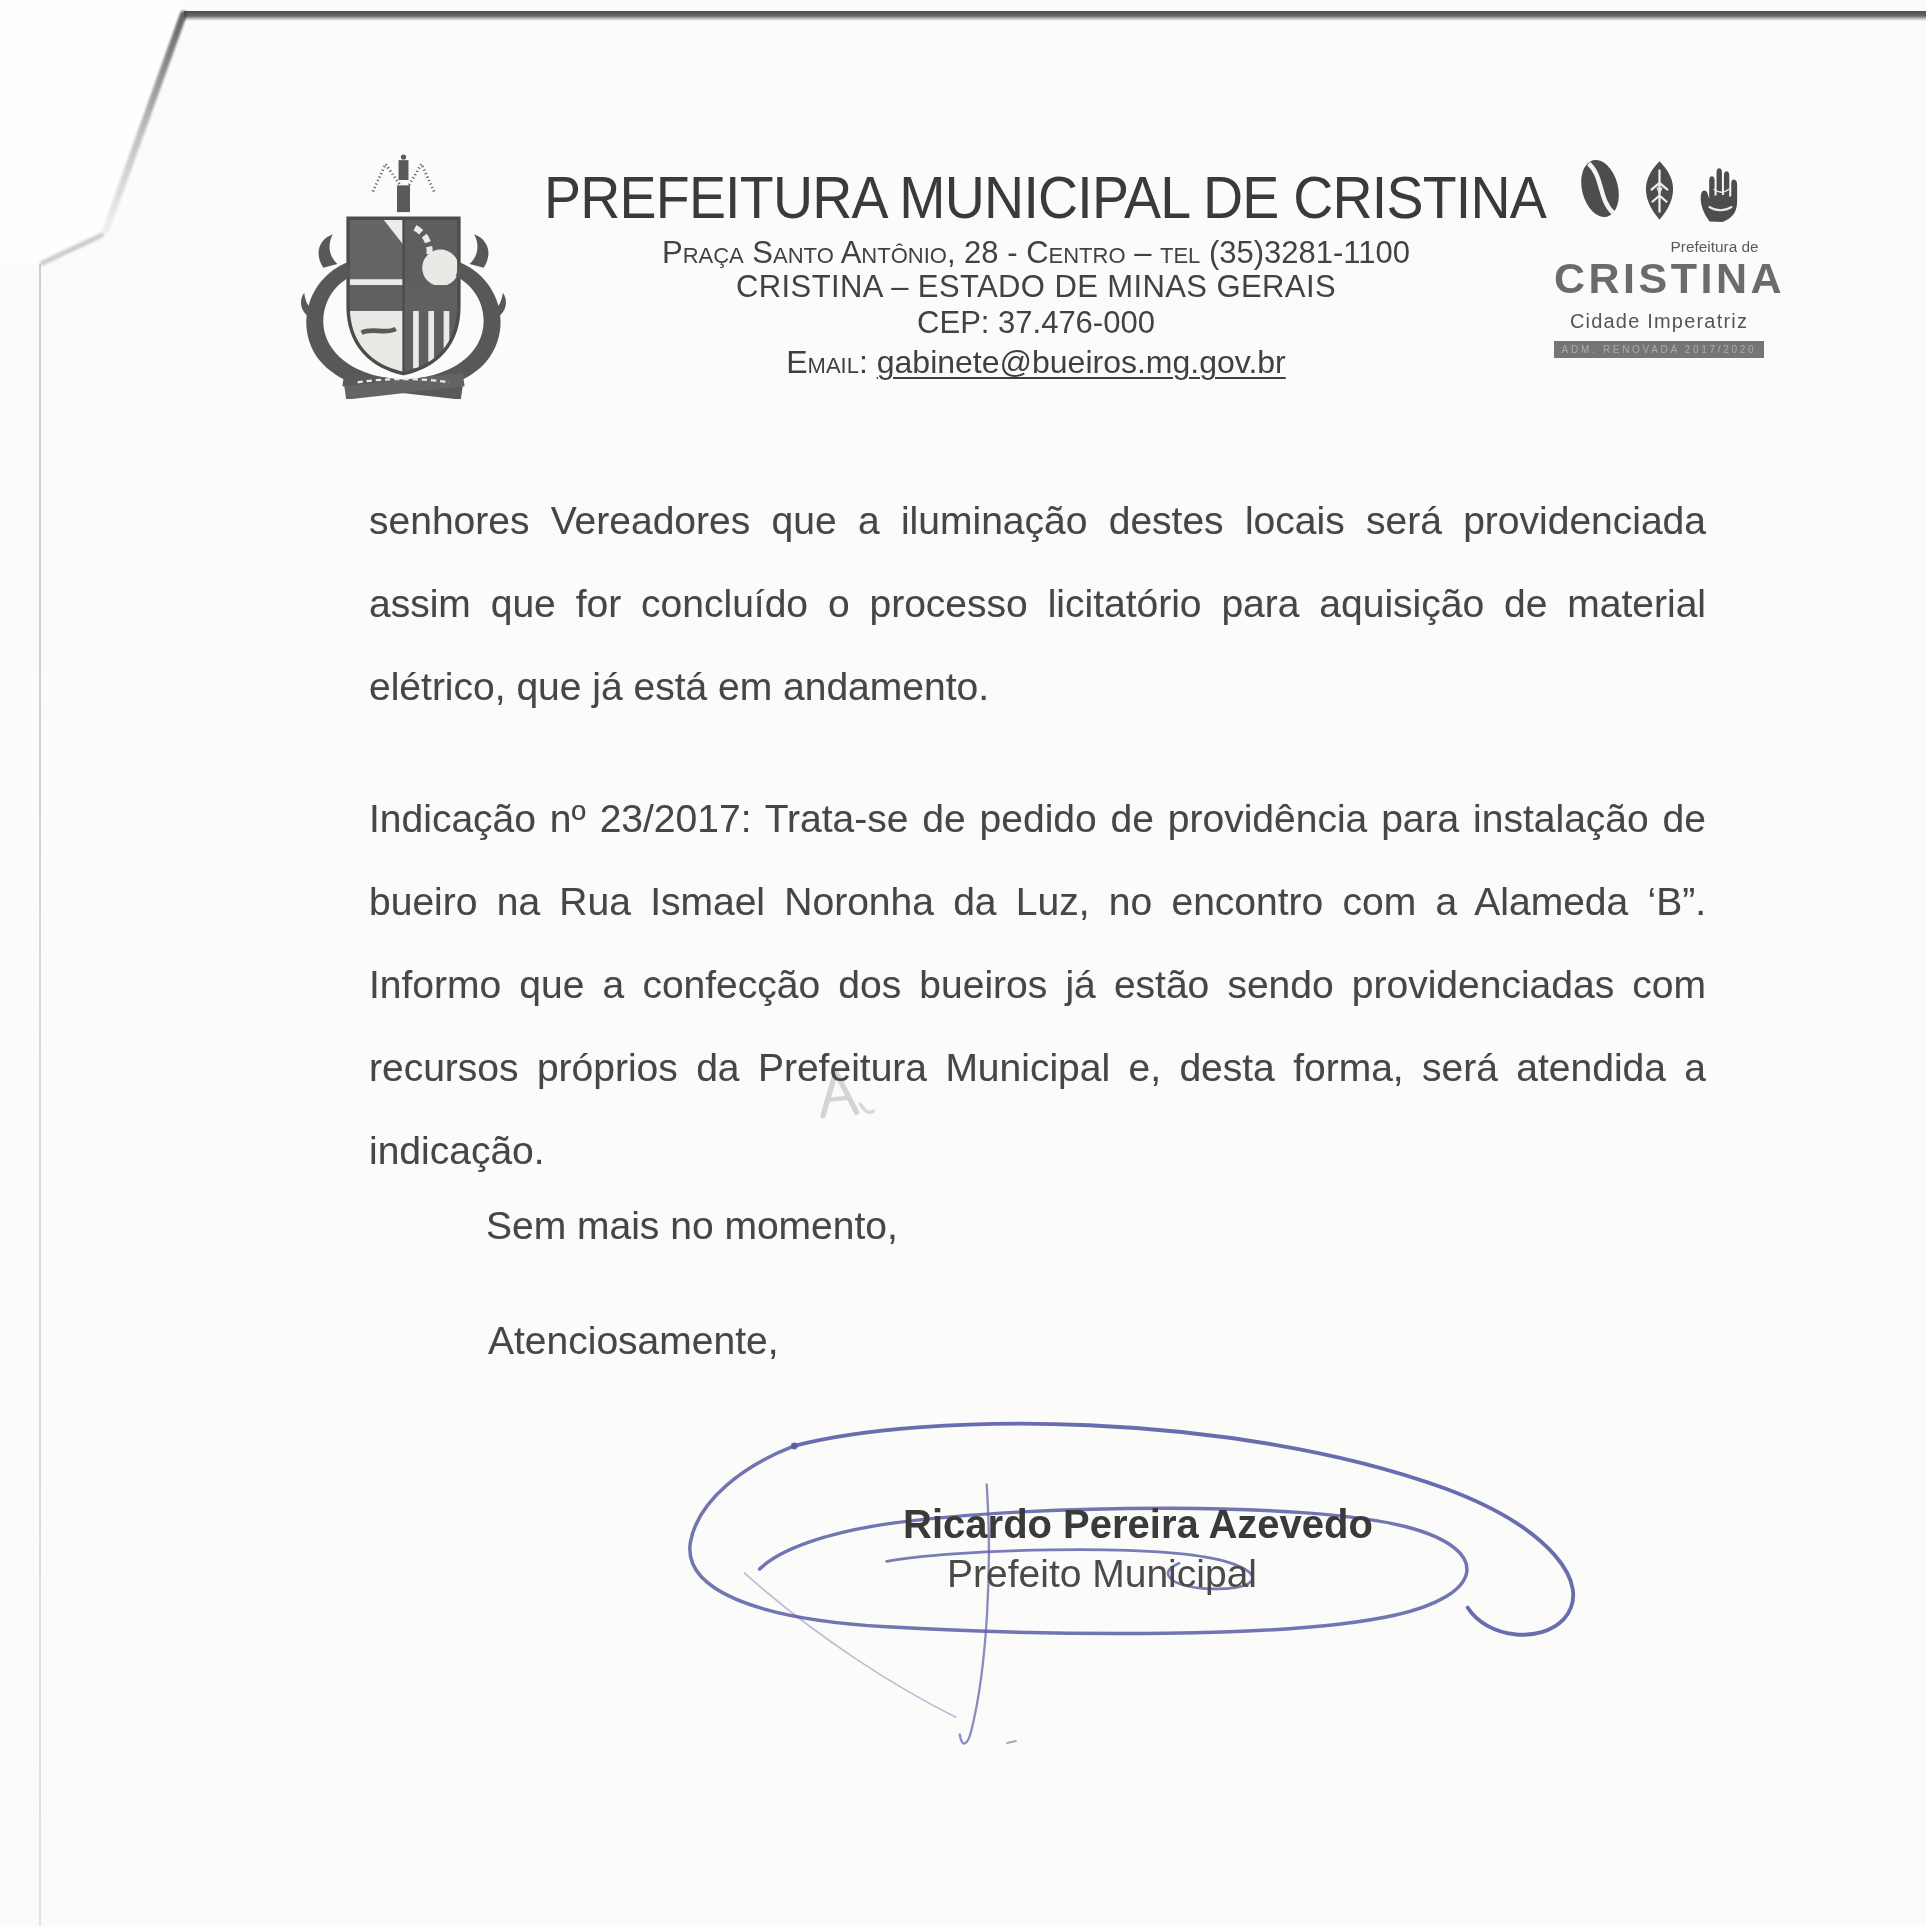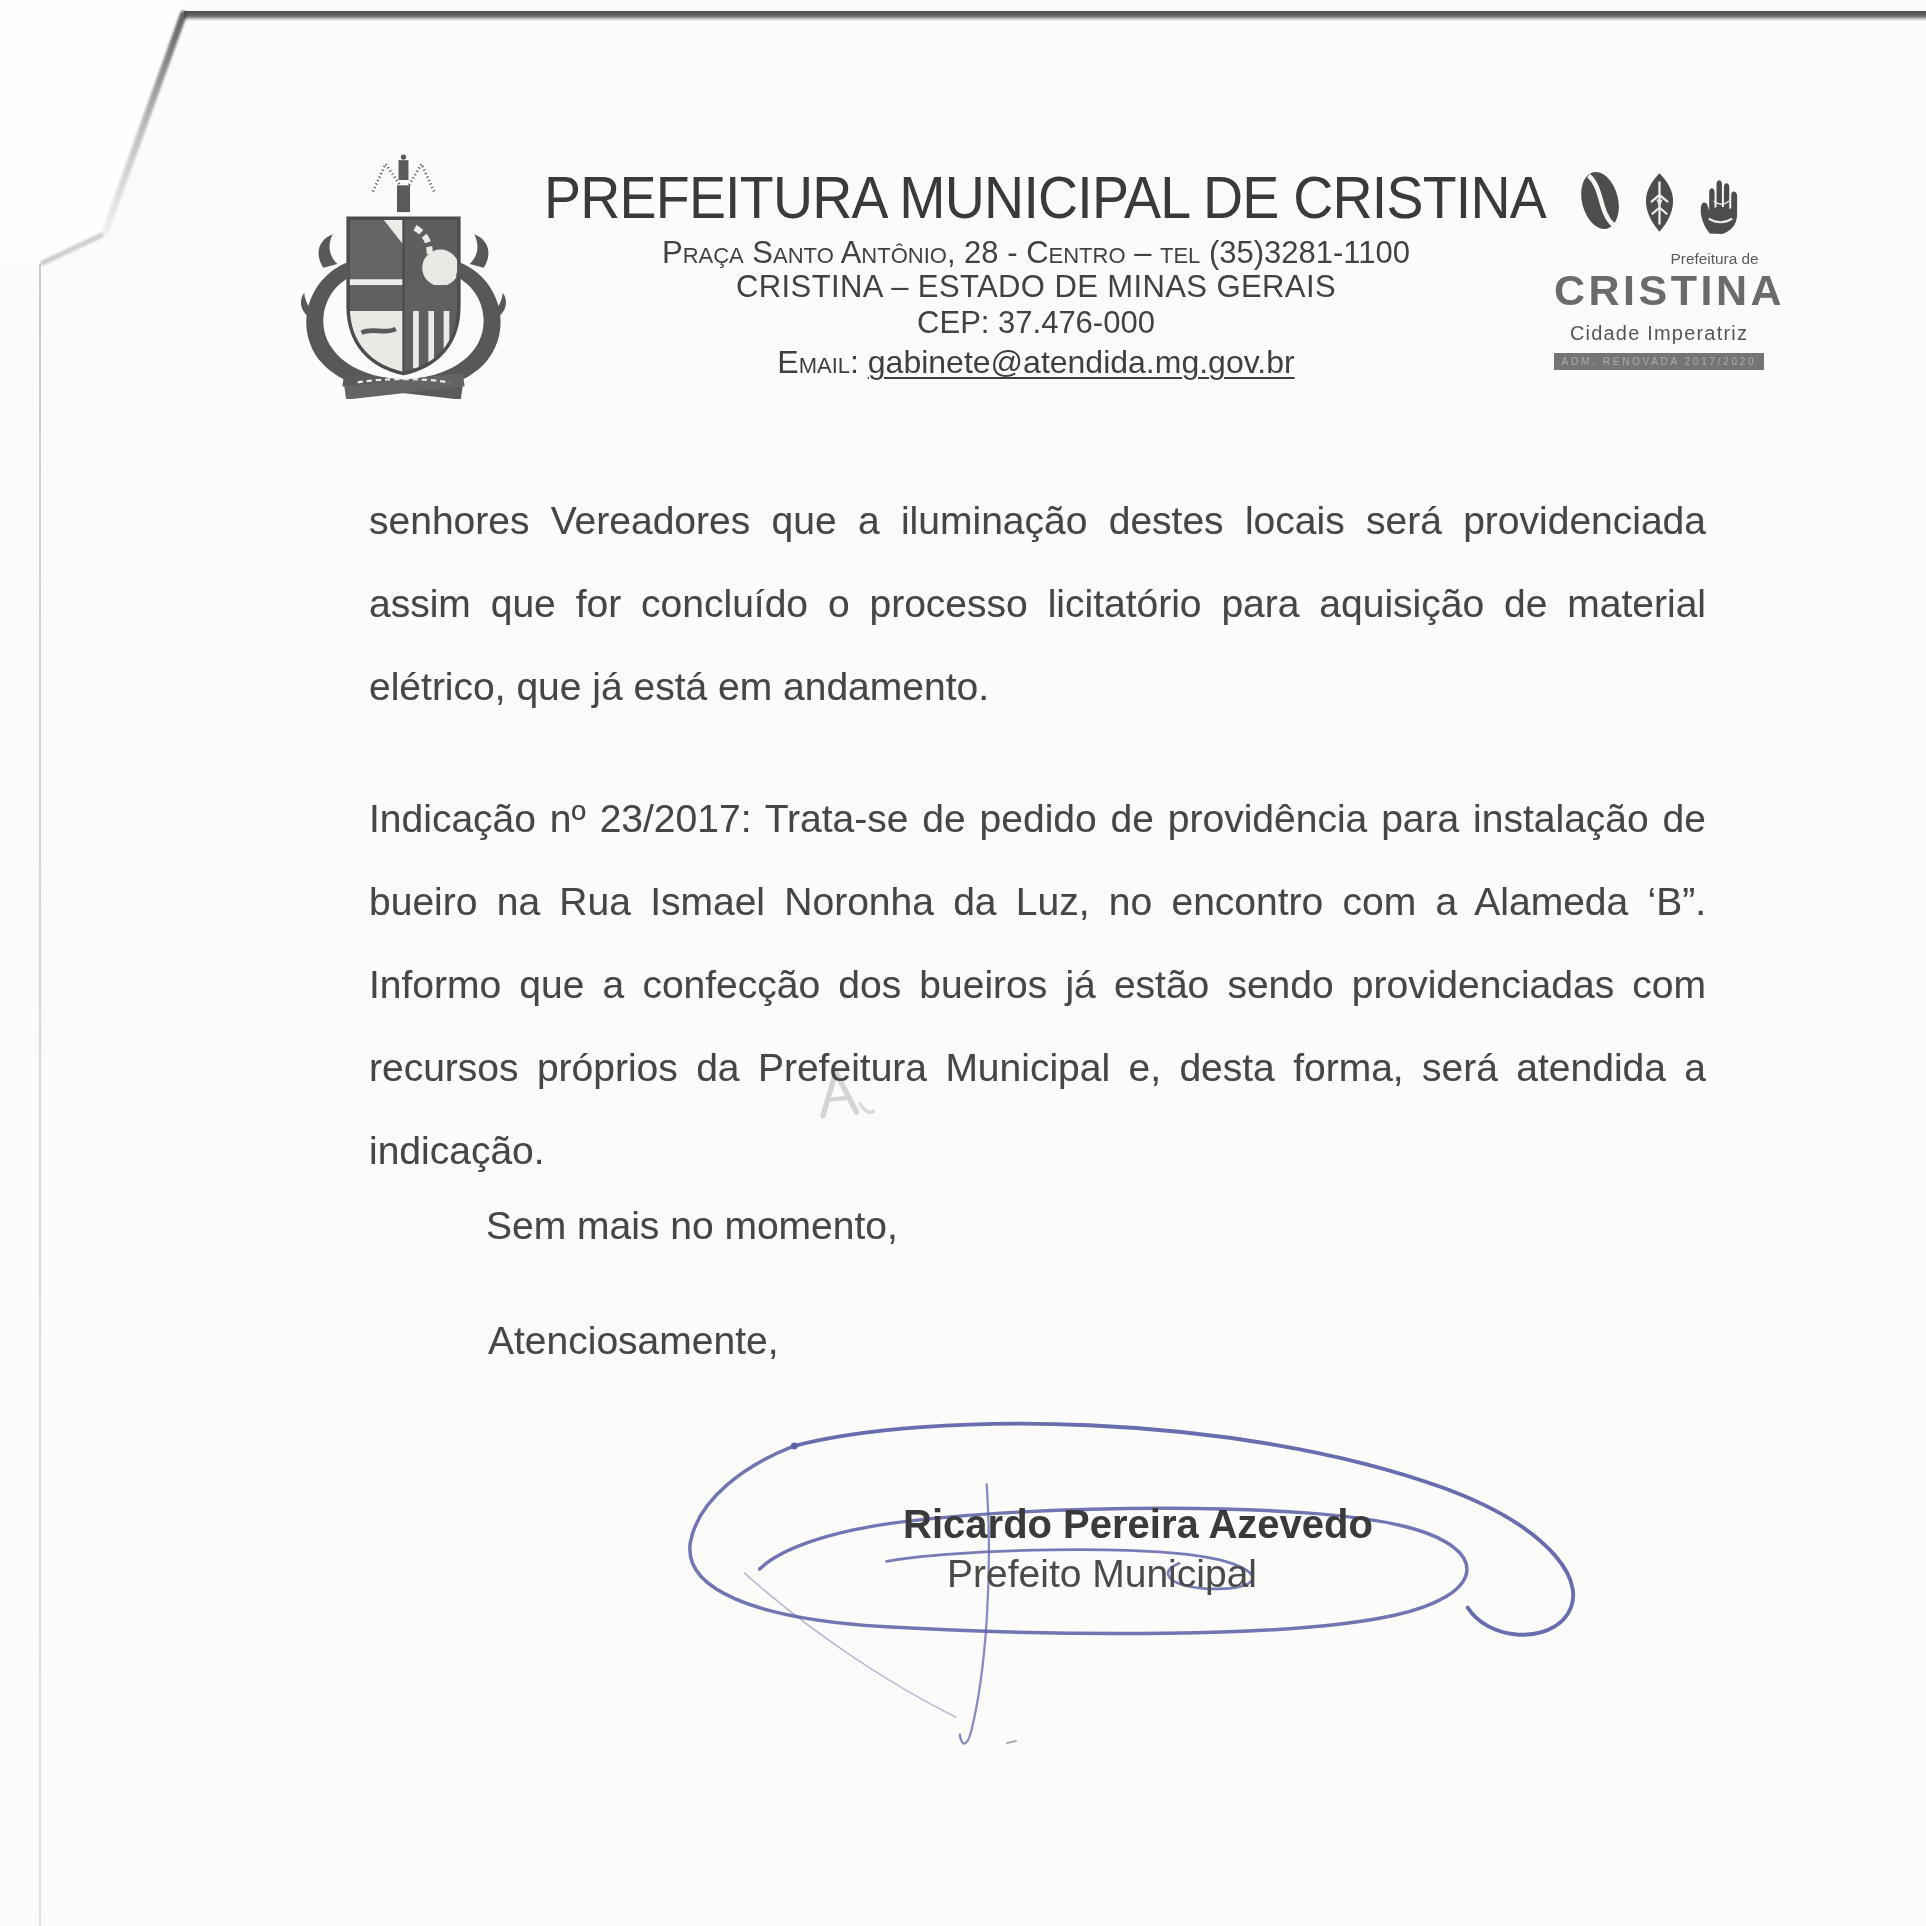--- a/index.html
+++ b/index.html
@@ -51,21 +51,21 @@
   .header-text > div { position: absolute; width: 100%; line-height: 1; }
   .h-title { top: 169px; font-size: 59px; color: #3a3a3a; letter-spacing: -0.8px; }
   .h-title span { display: inline-block; transform: scaleX(.94); white-space: nowrap; }
   .h-addr  { top: 237px; font-size: 31px; font-variant: small-caps; color: #424242; }
   .h-state { top: 271px; font-size: 31px; color: #424242; letter-spacing: 0.4px; }
   .h-cep   { top: 307px; font-size: 31px; color: #424242; }
   .h-email { top: 346px; font-size: 32px; color: #3f3f3f; }
   .h-email .lbl { font-variant: small-caps; }
   .h-email .addr { text-decoration: underline; text-underline-offset: 3.9px; text-decoration-thickness: 1.9px; }
 
-  .logo { position: absolute; left: 1554px; top: 163px; width: 210px; }
+  .logo { position: absolute; left: 1554px; top: 151px; width: 210px; }
   .logo-icons { display: flex; justify-content: center; align-items: flex-end; gap: 11.6px; height: 73px; }
   .logo-prefde { text-align: right; padding-right: 5.4px; margin-top: 14px; font-size: 15.4px; color: #5a5a5a; }
   .logo-name { text-align: center; margin-top: -2.3px; font-size: 43px; font-weight: bold; letter-spacing: 3.5px; color: #6b6b6b; white-space: nowrap; }
   .logo-tag { text-align: center; margin-top: 7px; font-size: 20px; letter-spacing: 1.2px; color: #555; white-space: nowrap; }
   .logo-banner { margin-top: 8px; height: 17.7px; background: #757575; display: flex; align-items: center; justify-content: center; }
   .logo-banner span { font-size: 10px; letter-spacing: 2.7px; color: #d6d6d6; opacity: .55; white-space: nowrap; }
 
   
   .para {
     position: absolute; left: 369px; width: 1337px;
@@ -152,21 +152,21 @@
     </g>
   </svg>
 
   <div class="header-text">
     <div class="h-title"><span>PREFEITURA MUNICIPAL DE CRISTINA</span></div>
     <div class="h-addr">Praça Santo Antônio, 28 - Centro – tel (35)3281-1100</div>
     <div class="h-state">CRISTINA – ESTADO DE MINAS GERAIS</div>
     <div class="h-cep">CEP: 37.476-000</div>
     <div class="h-email">
       <span class="lbl">Email:</span>
-      <span class="addr">gabinete@atendida.mg.gov.br</span>
+      <span class="addr">gabinete@bueiros.mg.gov.br</span>
     </div>
   </div>
 
   <div class="logo">
     <div class="logo-icons">
       <svg width="50" height="71" viewBox="0 0 100 140">
         <g transform="rotate(-14 50 70)">
           <ellipse cx="50" cy="70" rx="36" ry="58" fill="#4d4d4d"></ellipse>
           <path d="M40,16 C62,48 42,92 64,124" stroke="#f4f4f1" stroke-width="9" fill="none"></path>
         </g>

